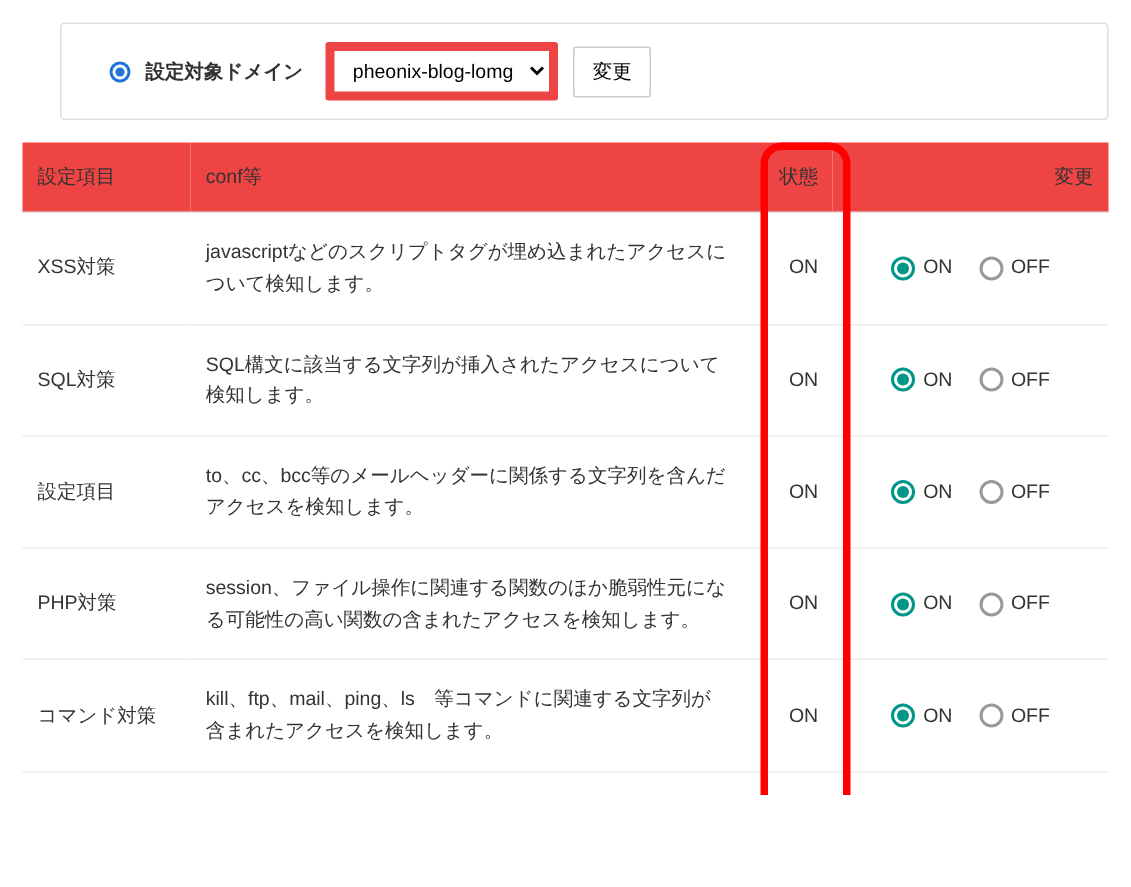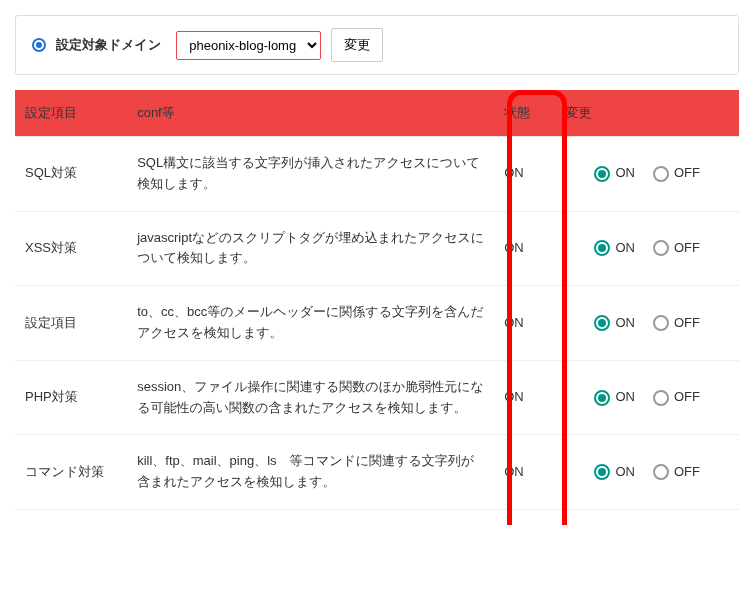--- a/index.html
+++ b/index.html
@@ -11,24 +11,25 @@
       font-family: "Hiragino Sans", "Meiryo", sans-serif;
       font-size: 13px;
       color: #333;
       background: #fff;
       width: 754px;
       padding: 15px;
     }
     .domain-selector {
       border: 1px solid #ddd;
       border-radius: 3px;
-      padding: 12px 16px;
+      padding: 12px 32px;
       display: flex;
       align-items: center;
       margin-bottom: 15px;
+      margin-left: 25px;
     }
     .radio-dot {
       width: 14px;
       height: 14px;
       border: 2px solid #1e73d8;
       border-radius: 50%;
       display: inline-flex;
       align-items: center;
       justify-content: center;
       margin-right: 10px;
@@ -37,21 +38,21 @@
       width: 6px;
       height: 6px;
       background: #1e73d8;
       border-radius: 50%;
     }
     .domain-label {
       font-weight: bold;
       margin-right: 15px;
     }
     .domain-select {
-      border: 1px solid #ef4444;
+      border: 6px solid #ef4444;
       padding: 5px 8px;
       font-size: 13px;
       background: #fff;
       margin-right: 10px;
       border-radius: 2px;
     }
     .btn {
       border: 1px solid #ccc;
       background: #fff;
       padding: 7px 12px;
@@ -68,21 +69,21 @@
     }
     th {
       background: #ef4444;
       font-weight: normal;
       text-align: left;
       padding: 14px 10px;
       border-bottom: 1px solid #e5e5e5;
       font-size: 13px;
     }
     th.center, td.center {
-      text-align: left;
+      text-align: right;
     }
     td {
       padding: 16px 10px;
       border-bottom: 1px solid #eee;
       vertical-align: middle;
       font-size: 13px;
       line-height: 1.6;
     }
     .col-item { width: 110px; }
     .col-desc { width: 360px; }
@@ -148,39 +149,39 @@
     <thead>
       <tr>
         <th class="col-item">設定項目</th>
         <th class="col-desc">conf等</th>
         <th class="col-state center">状態</th>
         <th class="col-change center">変更</th>
       </tr>
     </thead>
     <tbody id="table-body">
     <tr>
+          <td class="col-item">XSS対策</td>
+          <td class="col-desc">javascriptなどのスクリプトタグが埋め込まれたアクセスについて検知します。</td>
+          <td class="col-state center">ON</td>
+          <td class="col-change">
+            <div class="radio-group">
+              <label class="radio-opt">
+                <span class="radio-ring selected"></span>
+                <span>ON</span>
+              </label>
+              <label class="radio-opt">
+                <span class="radio-ring"></span>
+                <span>OFF</span>
+              </label>
+            </div>
+          </td>
+        </tr>
+        <tr>
           <td class="col-item">SQL対策</td>
           <td class="col-desc">SQL構文に該当する文字列が挿入されたアクセスについて検知します。</td>
-          <td class="col-state center">ON</td>
-          <td class="col-change">
-            <div class="radio-group">
-              <label class="radio-opt">
-                <span class="radio-ring selected"></span>
-                <span>ON</span>
-              </label>
-              <label class="radio-opt">
-                <span class="radio-ring"></span>
-                <span>OFF</span>
-              </label>
-            </div>
-          </td>
-        </tr>
-        <tr>
-          <td class="col-item">XSS対策</td>
-          <td class="col-desc">javascriptなどのスクリプトタグが埋め込まれたアクセスについて検知します。</td>
           <td class="col-state center">ON</td>
           <td class="col-change">
             <div class="radio-group">
               <label class="radio-opt">
                 <span class="radio-ring selected"></span>
                 <span>ON</span>
               </label>
               <label class="radio-opt">
                 <span class="radio-ring"></span>
                 <span>OFF</span>

